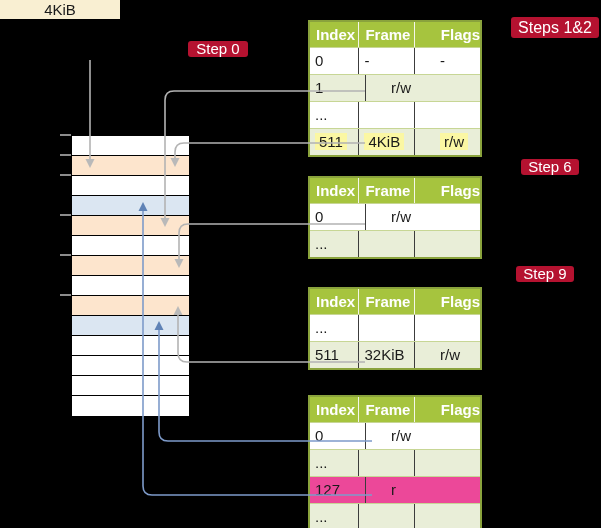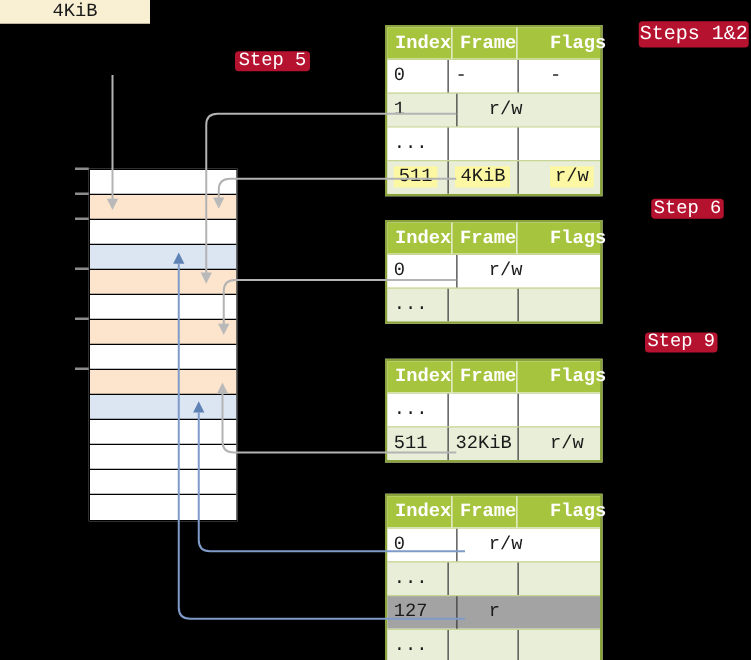--- a/index.html
+++ b/index.html
@@ -1,17 +1,17 @@
 <!DOCTYPE html>
 <html style="--c-accent_red: #b51230; --c-header_green: #a6c43e; --c-row_green: #e9eed8; --c-row_peach: #fde5cd; --c-row_blue: #dbe6f2; --c-box_cream: #f9efd2; --c-highlight_yellow: #fbf7a3; --c-connector_gray: #b3b3b3; --c-connector_blue: #7e9bca; --c-arrow_gray: #b9b9b9; --c-arrow_blue: #5f82b6;"><head>
 <meta charset="utf-8">
 <style>
   html,body{margin:0;padding:0;background:#000;}
   .canvas{position:relative;width:601px;height:528px;background:#000;overflow:hidden;
-          font-family:Liberation Mono, monospace;}
+          font-family:Liberation Sans, sans-serif;}
   .abs{position:absolute;}
   
   .page-box{left:0;top:41;width:120px;height:19px;background:var(--c-box_cream);
             color:#1a1a1a;font-size:15px;line-height:19px;text-align:center;}
   
   .badge{background:var(--c-accent_red);color:#fff;font-size:15px;text-align:center;
          border-radius:3px;}
   .badge.b0{left:188px;top:41px;width:60px;height:16px;line-height:16px;}
   .badge.b12{left:511px;top:17px;width:88px;height:21px;line-height:21px;font-size:16px;text-align:center;}
   .badge.b3{left:521px;top:159px;width:58px;height:16px;line-height:16px;}
@@ -38,21 +38,21 @@
 </style>
 </head>
 <body>
 
 <div class="canvas">
 
   <div class="abs page-box">
     <span>4KiB</span>
   </div>
 
-  <div class="abs badge b0">Step 5</div>
+  <div class="abs badge b0">Step 0</div>
   <div class="abs badge b12">Steps 1&amp;2</div>
   <div class="abs badge b3">Step 6</div>
   <div class="abs badge b4">Step 9</div>
 
   <div class="abs stack" id="memory-stack">
       <div class="m-row" style="background: rgb(255, 255, 255);"></div>
       <div class="m-row" style="background: rgb(253, 229, 205);"></div>
       <div class="m-row" style="background: rgb(255, 255, 255);"></div>
       <div class="m-row" style="background: rgb(219, 230, 242);"></div>
       <div class="m-row" style="background: rgb(253, 229, 205);"></div>
@@ -142,21 +142,21 @@
       </div>
       <div class="t-row" style="background: rgb(255, 255, 255);">
         <div class="t-cell c0">0</div>
         <div class="t-cell c2">r/w</div>
       </div>
       <div class="t-row" style="background: rgb(233, 238, 216);">
         <div class="t-cell c0">...</div>
         <div class="t-cell c1"></div>
         <div class="t-cell c2"></div>
       </div>
-      <div class="t-row" style="background: #a3a3a3;">
+      <div class="t-row" style="background: #ec4899;">
         <div class="t-cell c0">127</div>
         <div class="t-cell c2">r</div>
       </div>
       <div class="t-row" style="background: rgb(233, 238, 216);">
         <div class="t-cell c0">...</div>
         <div class="t-cell c1"></div>
         <div class="t-cell c2"></div>
       </div>
     </div>
 

